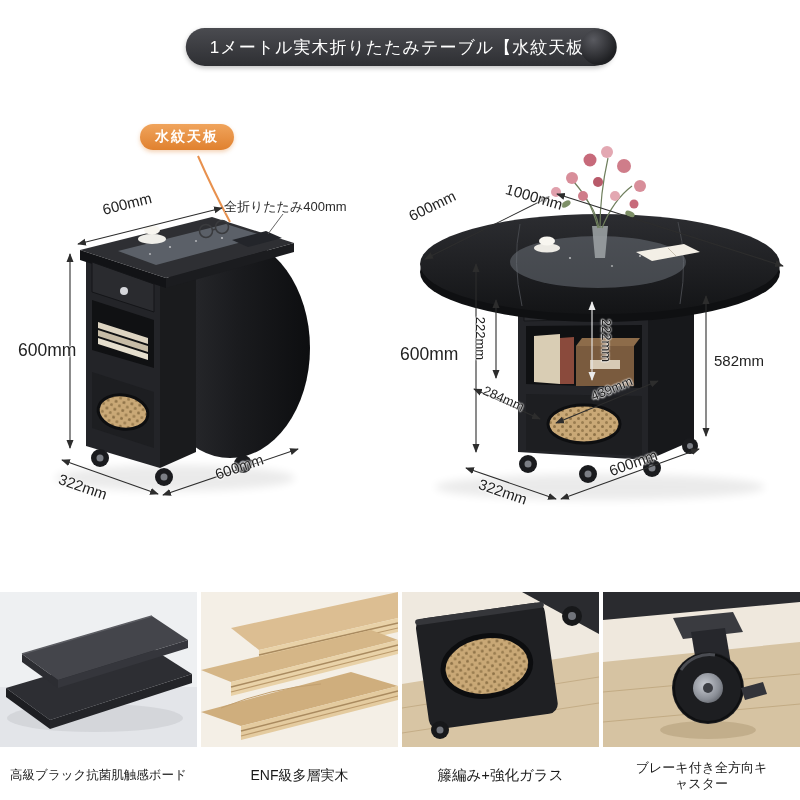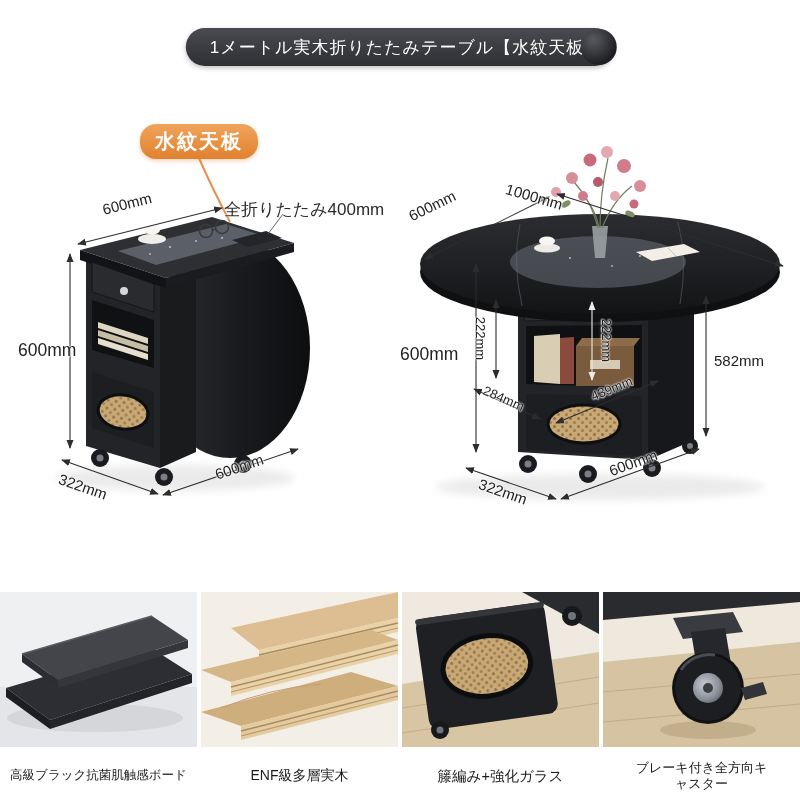--- a/index.html
+++ b/index.html
@@ -16,36 +16,36 @@
          background:radial-gradient(circle at 35% 30%,#595a60,#1f2023 70%);}
 
   
   .scene{position:absolute;left:0;top:0;}
 
   
   .dim{position:absolute;white-space:nowrap;color:#222;font-size:13px;
        text-shadow:0 0 2px #fff,0 0 2px #fff,0 1px 2px #fff;}
   .dim-md{font-size:15px;}
   .dim-lg{font-size:17.5px;}
-  .note{position:absolute;font-size:17px;color:#2b2b2b;white-space:nowrap;
+  .note{position:absolute;font-size:13px;color:#2b2b2b;white-space:nowrap;
         text-shadow:0 0 2px #fff,0 0 2px #fff;}
   .callout{position:absolute;left:140px;top:124px;padding:4px 15px;border-radius:16px;
-        background:linear-gradient(180deg,#f0a45c,#e0812f);color:#fff;font-size:20px;
+        background:linear-gradient(180deg,#f0a45c,#e0812f);color:#fff;font-size:14px;
         font-weight:bold;letter-spacing:2px;box-shadow:0 2px 4px rgba(224,129,47,.35);}
 
   
   .features{position:absolute;left:0;top:592px;width:800px;display:flex;gap:4px;}
   .tile{flex:1;height:155px;overflow:hidden;background:#eee;}
   .tile svg{display:block;}
   .captions{position:absolute;left:0;top:748px;width:800px;height:56px;display:flex;gap:4px;}
   .cap-cell{flex:1;display:flex;align-items:center;justify-content:center;}
   .cap{color:#1a1a1a;text-align:center;line-height:1.25;}
   .cap1{font-size:12.5px;}
   .cap2{font-size:14px;}
-  .cap3{font-size:14.5px;}
+  .cap3{font-size:14.5px;font-family:Liberation Mono, monospace;}
   .cap4{font-size:13px;width:140px;text-align:center;}
 </style>
 </head>
 <body>
 
 <div class="canvas">
 
   <div class="badge">
     <span class="t">1メートル実木折りたたみテーブル【水紋天板</span>
     <span class="ball"></span>

